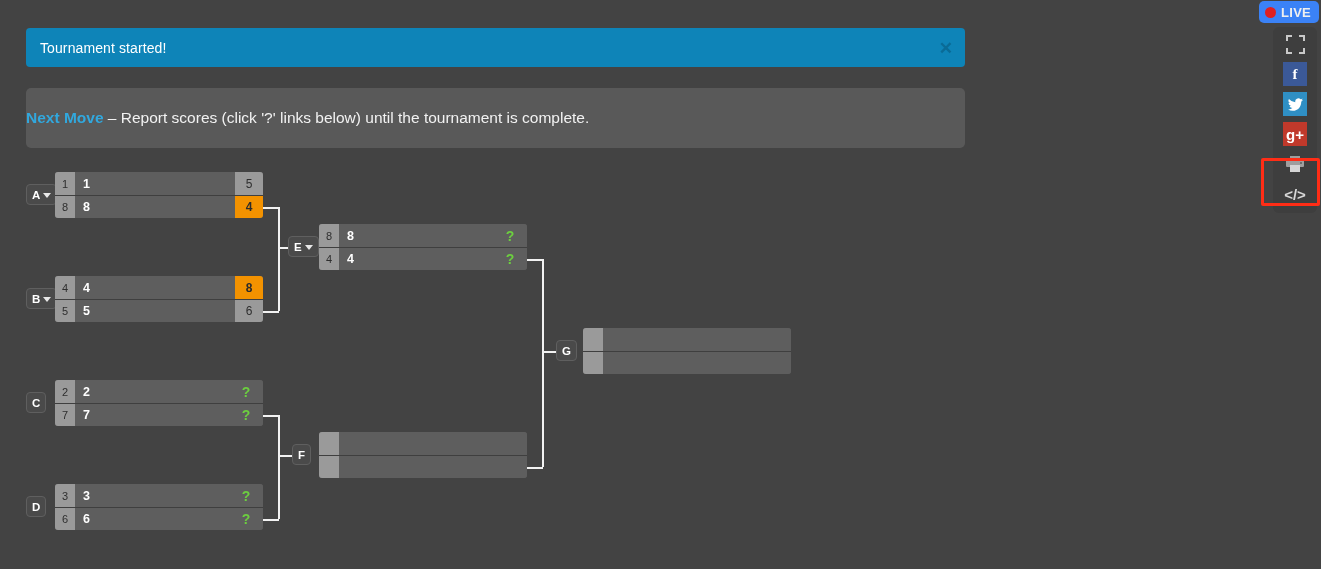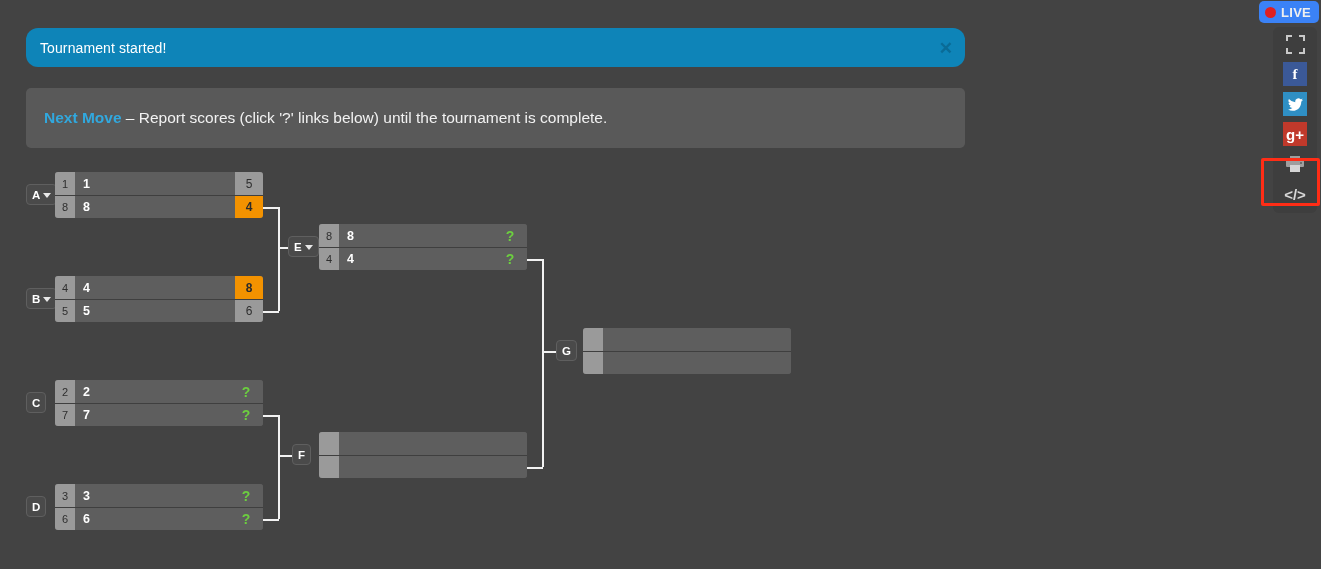--- a/index.html
+++ b/index.html
@@ -12,21 +12,21 @@
     overflow: hidden;
     position: relative;
   }
 
   
   .alert {
     position: absolute;
     left: 26px; top: 28px;
     width: 939px; height: 39px;
     background: #0e84b8;
-    border-radius: 12px;
+    border-radius: 4px;
     display: flex;
     align-items: center;
   }
   .alert-text {
     color: #ffffff;
     font-size: 14px;
     margin-left: 14px;
     letter-spacing: .1px;
   }
   .alert-close {
@@ -44,21 +44,20 @@
   .nextmove {
     position: absolute;
     left: 26px; top: 88px;
     width: 939px; height: 60px;
     background: #595959;
     border-radius: 5px;
     display: flex;
     align-items: center;
   }
   .nextmove-inner {
-    margin-left: 18px;
     font-size: 15.5px;
     color: #f2f2f2;
     white-space: nowrap;
     text-align: right;
   }
   .nextmove-label {
     color: #31a8de;
     font-weight: bold;
   }
 

